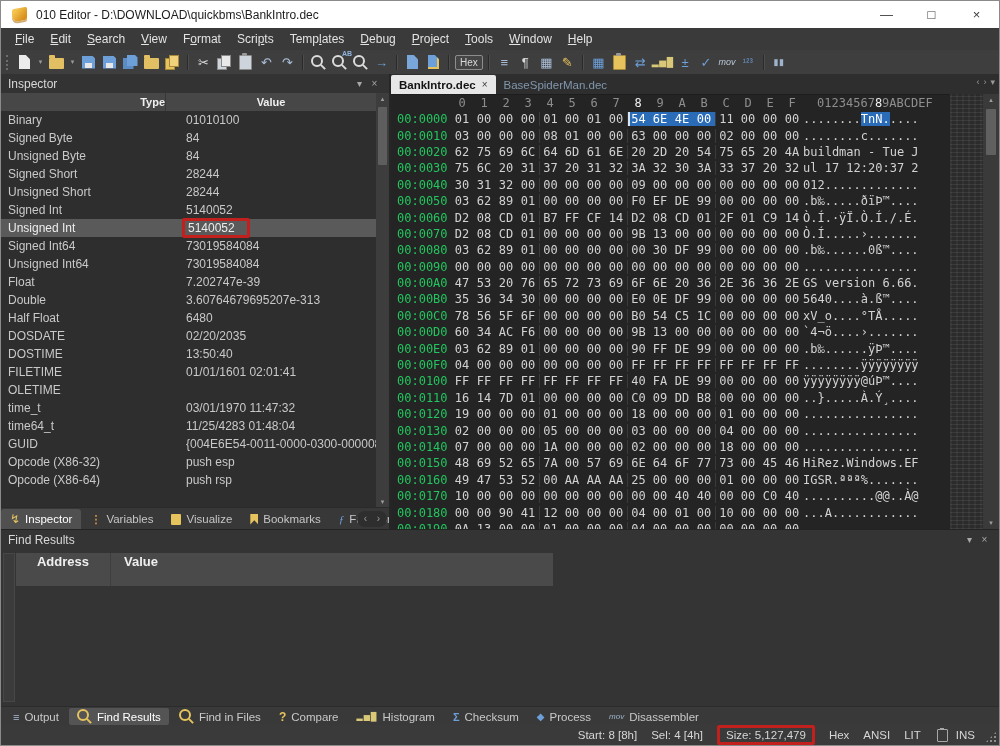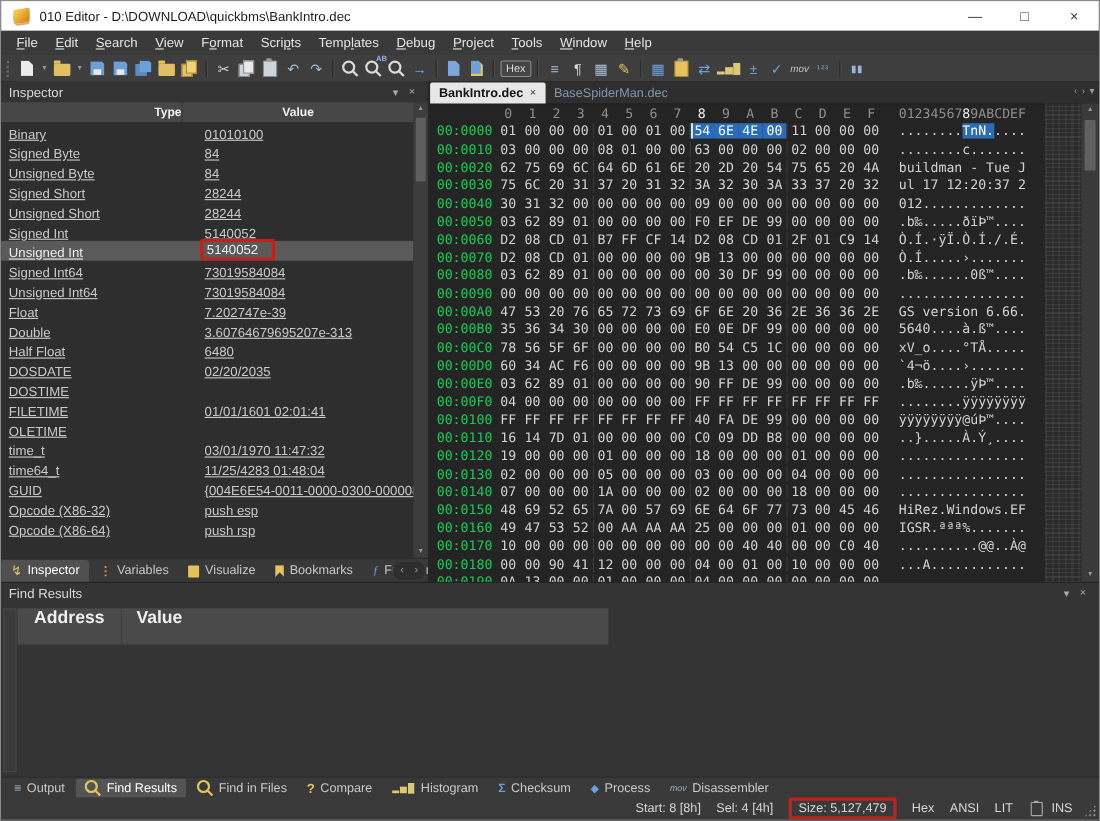--- a/index.html
+++ b/index.html
@@ -75,21 +75,21 @@
   
   .left-panel{position:absolute;left:0;top:73px;width:390px;height:455px;background:#333;border-right:2px solid #262626;box-sizing:border-box;}
   .panel-title{height:19px;display:flex;align-items:center;padding:0 7px;font-size:12px;color:#d8d8d8;}
   .panel-title .sp{flex:1;}
   .pt-btn{width:15px;text-align:center;color:#a8a8a8;font-size:10px;}
   .insp-header{position:absolute;left:0;top:19px;right:13px;height:18px;background:#474747;display:flex;
     font-size:11px;font-weight:bold;color:#f0f0f0;}
   .insp-header .c1{width:165px;line-height:18px;text-align:right;border-right:1px solid #383838;box-sizing:border-box;}
   .insp-header .c2{flex:1;line-height:18px;text-align:center;}
   .insp-list{position:absolute;left:0;top:37px;right:13px;bottom:21px;background:#2e2e2e;overflow:hidden;font-size:12px;}
-  .irow{height:18px;display:flex;align-items:flex-end;color:#c9c9c9;white-space:nowrap;text-decoration:underline;}
+  .irow{height:18px;display:flex;align-items:center;color:#c9c9c9;white-space:nowrap;}
   .irow.sel{background:#5a5a5a;color:#ececec;}
   .irow .ctype{width:155px;padding-left:7px;box-sizing:border-box;overflow:hidden;}
   .irow .cval{flex:1;padding-left:6px;overflow:hidden;margin-left:24px;}
   .redbox{display:inline-block;border:3px solid #c1201d;border-radius:2px;padding:0 12px 0 3px;margin-left:-4px;}
   .insp-scroll{position:absolute;right:0;top:19px;width:13px;bottom:21px;background:#3d3d3d;}
   .s-arr{position:absolute;left:0;width:13px;height:12px;color:#9c9c9c;font-size:7px;text-align:center;line-height:12px;}
   .s-thumb{position:absolute;left:2px;width:9px;background:#5e5e5e;border-radius:1px;}
   .left-tabs{position:absolute;left:0;bottom:0;right:0;height:21px;background:#383838;border-top:1px solid #2a2a2a;
     display:flex;align-items:flex-end;overflow:hidden;}
   .ltab{height:20px;display:flex;align-items:center;gap:5px;padding:0 9px;font-size:11.5px;color:#c6c6c6;white-space:nowrap;}
@@ -111,34 +111,34 @@
   .hh{width:22px;text-align:center;box-sizing:border-box;}
   .hh.hl,.ah-hl{color:#eef0f2;}
   .hspacer{width:58px;}
   .ascii-h{margin-left:14px;white-space:pre;}
   .hrow{height:16.4px;display:flex;align-items:center;color:#d2d2d2;}
   .addr{width:58px;padding-left:4px;color:#22c55e;box-sizing:border-box;}
   .b{width:22px;text-align:center;box-sizing:border-box;}
   .b.g{border-left:1px solid #3a3a3a;}
   .b.sel{background:#2a6cb8;color:#fff;}
   .b.caret{box-shadow:inset 2px 0 0 #d8e6f4;}
-  .ascii{margin-left:14px;white-space:pre;}
+  .ascii{white-space:pre;}
   .ascii .sel{background:#2a6cb8;color:#fff;}
   .minimap{position:absolute;top:20px;right:16px;width:33px;bottom:0;background:#2b2b2b;
     background-image:repeating-linear-gradient(0deg,rgba(215,215,215,.09) 0 1px,transparent 1px 4px),
       repeating-linear-gradient(90deg,rgba(215,215,215,.05) 0 2px,transparent 2px 6px);}
   .hex-scroll{position:absolute;top:20px;right:0;width:16px;bottom:0;background:#3a3a3a;}
   .hex-scroll .s-arr{width:16px;}
   .hex-scroll .s-thumb{left:3px;width:10px;background:#606060;}
 
   
   .find-panel{position:absolute;left:0;top:528px;right:0;height:177px;background:#343434;border-top:1px solid #232323;}
   .fr-gutter{position:absolute;left:2px;top:23px;width:12px;bottom:5px;background:#3b3b3b;border:1px solid #474747;box-sizing:border-box;}
   .fr-header{position:absolute;left:15px;top:23px;width:537px;height:33px;background:#4a4a4a;display:flex;
-    font-size:16px;font-weight:bold;color:#efefef;}
+    font-size:13px;font-weight:bold;color:#efefef;}
   .fr-header .fc1{width:95px;line-height:18px;text-align:center;border-right:1px solid #3e3e3e;box-sizing:border-box;}
   .fr-header .fc2{line-height:18px;padding-left:13px;}
 
   
   .bottom-tabs{position:absolute;left:0;top:705px;right:0;height:19px;background:#393939;border-top:1px solid #2b2b2b;
     display:flex;align-items:center;padding-left:4px;gap:2px;}
   .btab{height:17px;display:flex;align-items:center;gap:5px;padding:0 8px;font-size:11.5px;color:#c9c9c9;white-space:nowrap;}
   .btab.active{background:#545454;border-radius:2px;color:#fff;}
 
   
@@ -351,20 +351,21 @@
         <div class="irow">
           <span class="ctype">Half Float</span>
           <span class="cval">6480</span>
         </div>
         <div class="irow">
           <span class="ctype">DOSDATE</span>
           <span class="cval">02/20/2035</span>
         </div>
         <div class="irow">
           <span class="ctype">DOSTIME</span>
+          <span class="cval">13:50:40</span>
         </div>
         <div class="irow">
           <span class="ctype">FILETIME</span>
           <span class="cval">01/01/1601 02:01:41</span>
         </div>
         <div class="irow">
           <span class="ctype">OLETIME</span>
           <span class="cval"></span>
         </div>
         <div class="irow">

